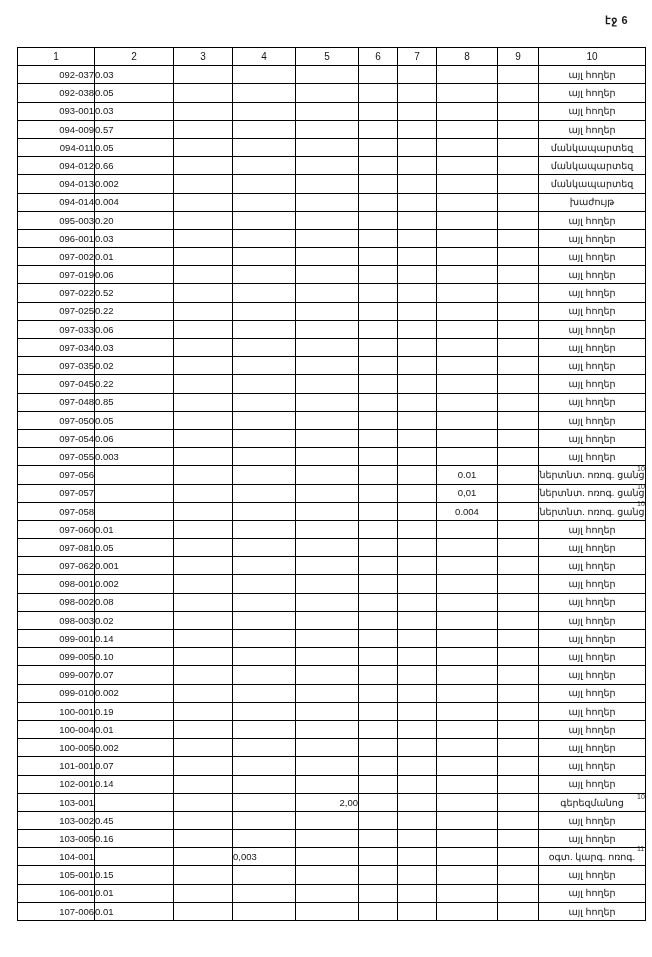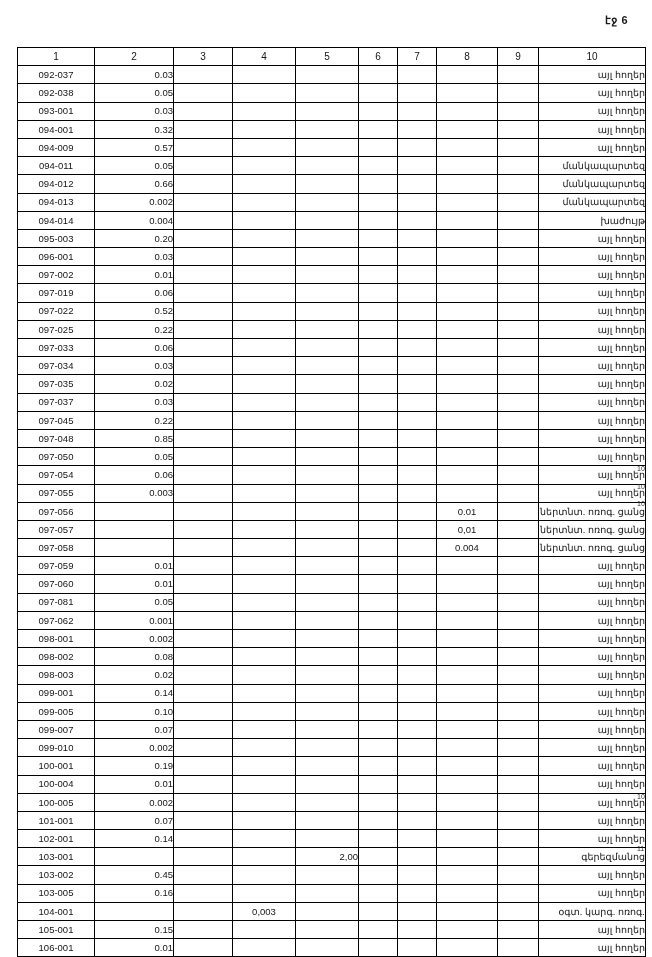--- a/index.html
+++ b/index.html
@@ -49,30 +49,30 @@
     padding: 0;
     line-height: 1;
     vertical-align: middle;
     color: #141414;
   }
   table.main th {
     font-weight: normal;
     text-align: center;
     font-size: 10px;
   }
-  .c-code { width: 76px; text-align: center; }
-  .c-2 { width: 78px; text-align: right; }
+  .c-code { width: 76px; text-align: right; }
+  .c-2 { width: 78px; text-align: left; }
   .c-3 { width: 58px; text-align: center; }
-  .c-4 { width: 62px; text-align: center; }
+  .c-4 { width: 62px; }
   .c-5 { width: 62px; text-align: right; }
   .c-6 { width: 38px; text-align: center; }
   .c-7 { width: 38px; text-align: center; }
   .c-8 { width: 60px; text-align: center; }
   .c-9 { width: 40px; text-align: center; }
-  .c-10 { width: 106px; text-align: right; padding-left: 5px; }
+  .c-10 { width: 106px; text-align: center; padding-left: 5px; }
   td.c-10 { font-size: 9px; }
   .margin-notes {
     position: absolute;
     left: 637px;
     top: 47px;
     width: 15px;
     height: 880px;
   }
   .margin-note {
     position: absolute;
@@ -135,32 +135,20 @@
             <td class="c-3"></td>
             <td class="c-4"></td>
             <td class="c-5"></td>
             <td class="c-6"></td>
             <td class="c-7"></td>
             <td class="c-8"></td>
             <td class="c-9"></td>
             <td class="c-10">այլ հողեր</td>
           </tr>
           <tr>
-            <td class="c-code">094-001</td>
-            <td class="c-2">0.32</td>
-            <td class="c-3"></td>
-            <td class="c-4"></td>
-            <td class="c-5"></td>
-            <td class="c-6"></td>
-            <td class="c-7"></td>
-            <td class="c-8"></td>
-            <td class="c-9"></td>
-            <td class="c-10">այլ հողեր</td>
-          </tr>
-          <tr>
             <td class="c-code">094-009</td>
             <td class="c-2">0.57</td>
             <td class="c-3"></td>
             <td class="c-4"></td>
             <td class="c-5"></td>
             <td class="c-6"></td>
             <td class="c-7"></td>
             <td class="c-8"></td>
             <td class="c-9"></td>
             <td class="c-10">այլ հողեր</td>
@@ -315,32 +303,20 @@
             <td class="c-3"></td>
             <td class="c-4"></td>
             <td class="c-5"></td>
             <td class="c-6"></td>
             <td class="c-7"></td>
             <td class="c-8"></td>
             <td class="c-9"></td>
             <td class="c-10">այլ հողեր</td>
           </tr>
           <tr>
-            <td class="c-code">097-037</td>
-            <td class="c-2">0.03</td>
-            <td class="c-3"></td>
-            <td class="c-4"></td>
-            <td class="c-5"></td>
-            <td class="c-6"></td>
-            <td class="c-7"></td>
-            <td class="c-8"></td>
-            <td class="c-9"></td>
-            <td class="c-10">այլ հողեր</td>
-          </tr>
-          <tr>
             <td class="c-code">097-045</td>
             <td class="c-2">0.22</td>
             <td class="c-3"></td>
             <td class="c-4"></td>
             <td class="c-5"></td>
             <td class="c-6"></td>
             <td class="c-7"></td>
             <td class="c-8"></td>
             <td class="c-9"></td>
             <td class="c-10">այլ հողեր</td>
@@ -421,32 +397,20 @@
             <td class="c-code">097-058</td>
             <td class="c-2"></td>
             <td class="c-3"></td>
             <td class="c-4"></td>
             <td class="c-5"></td>
             <td class="c-6"></td>
             <td class="c-7"></td>
             <td class="c-8">0.004</td>
             <td class="c-9"></td>
             <td class="c-10">ներտնտ. ոռոգ. ցանց</td>
-          </tr>
-          <tr>
-            <td class="c-code">097-059</td>
-            <td class="c-2">0.01</td>
-            <td class="c-3"></td>
-            <td class="c-4"></td>
-            <td class="c-5"></td>
-            <td class="c-6"></td>
-            <td class="c-7"></td>
-            <td class="c-8"></td>
-            <td class="c-9"></td>
-            <td class="c-10">այլ հողեր</td>
           </tr>
           <tr>
             <td class="c-code">097-060</td>
             <td class="c-2">0.01</td>
             <td class="c-3"></td>
             <td class="c-4"></td>
             <td class="c-5"></td>
             <td class="c-6"></td>
             <td class="c-7"></td>
             <td class="c-8"></td>

